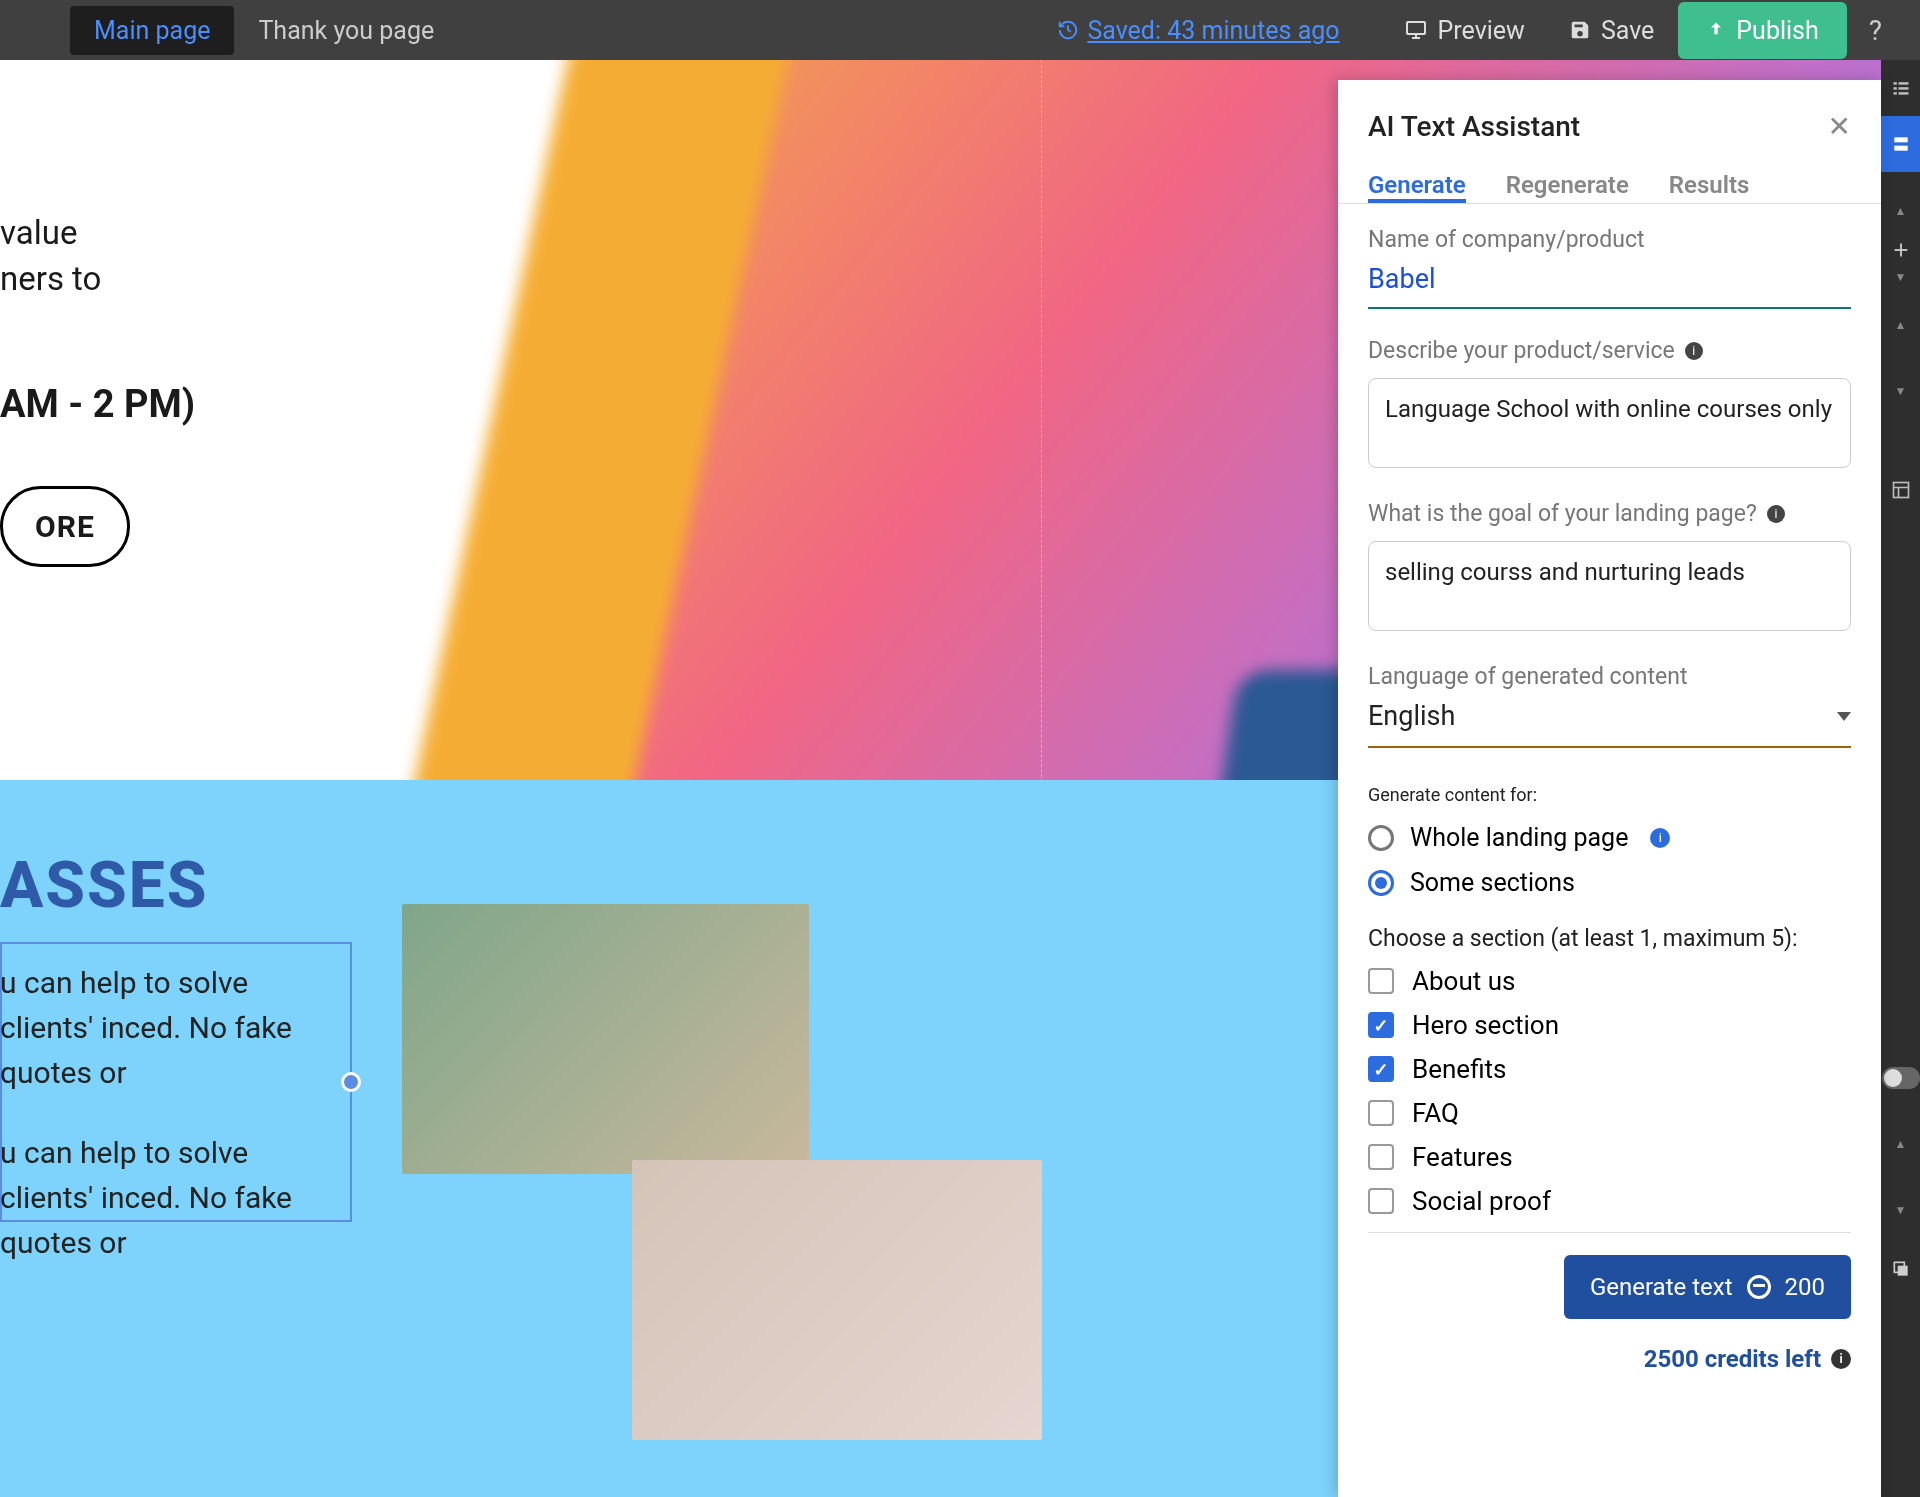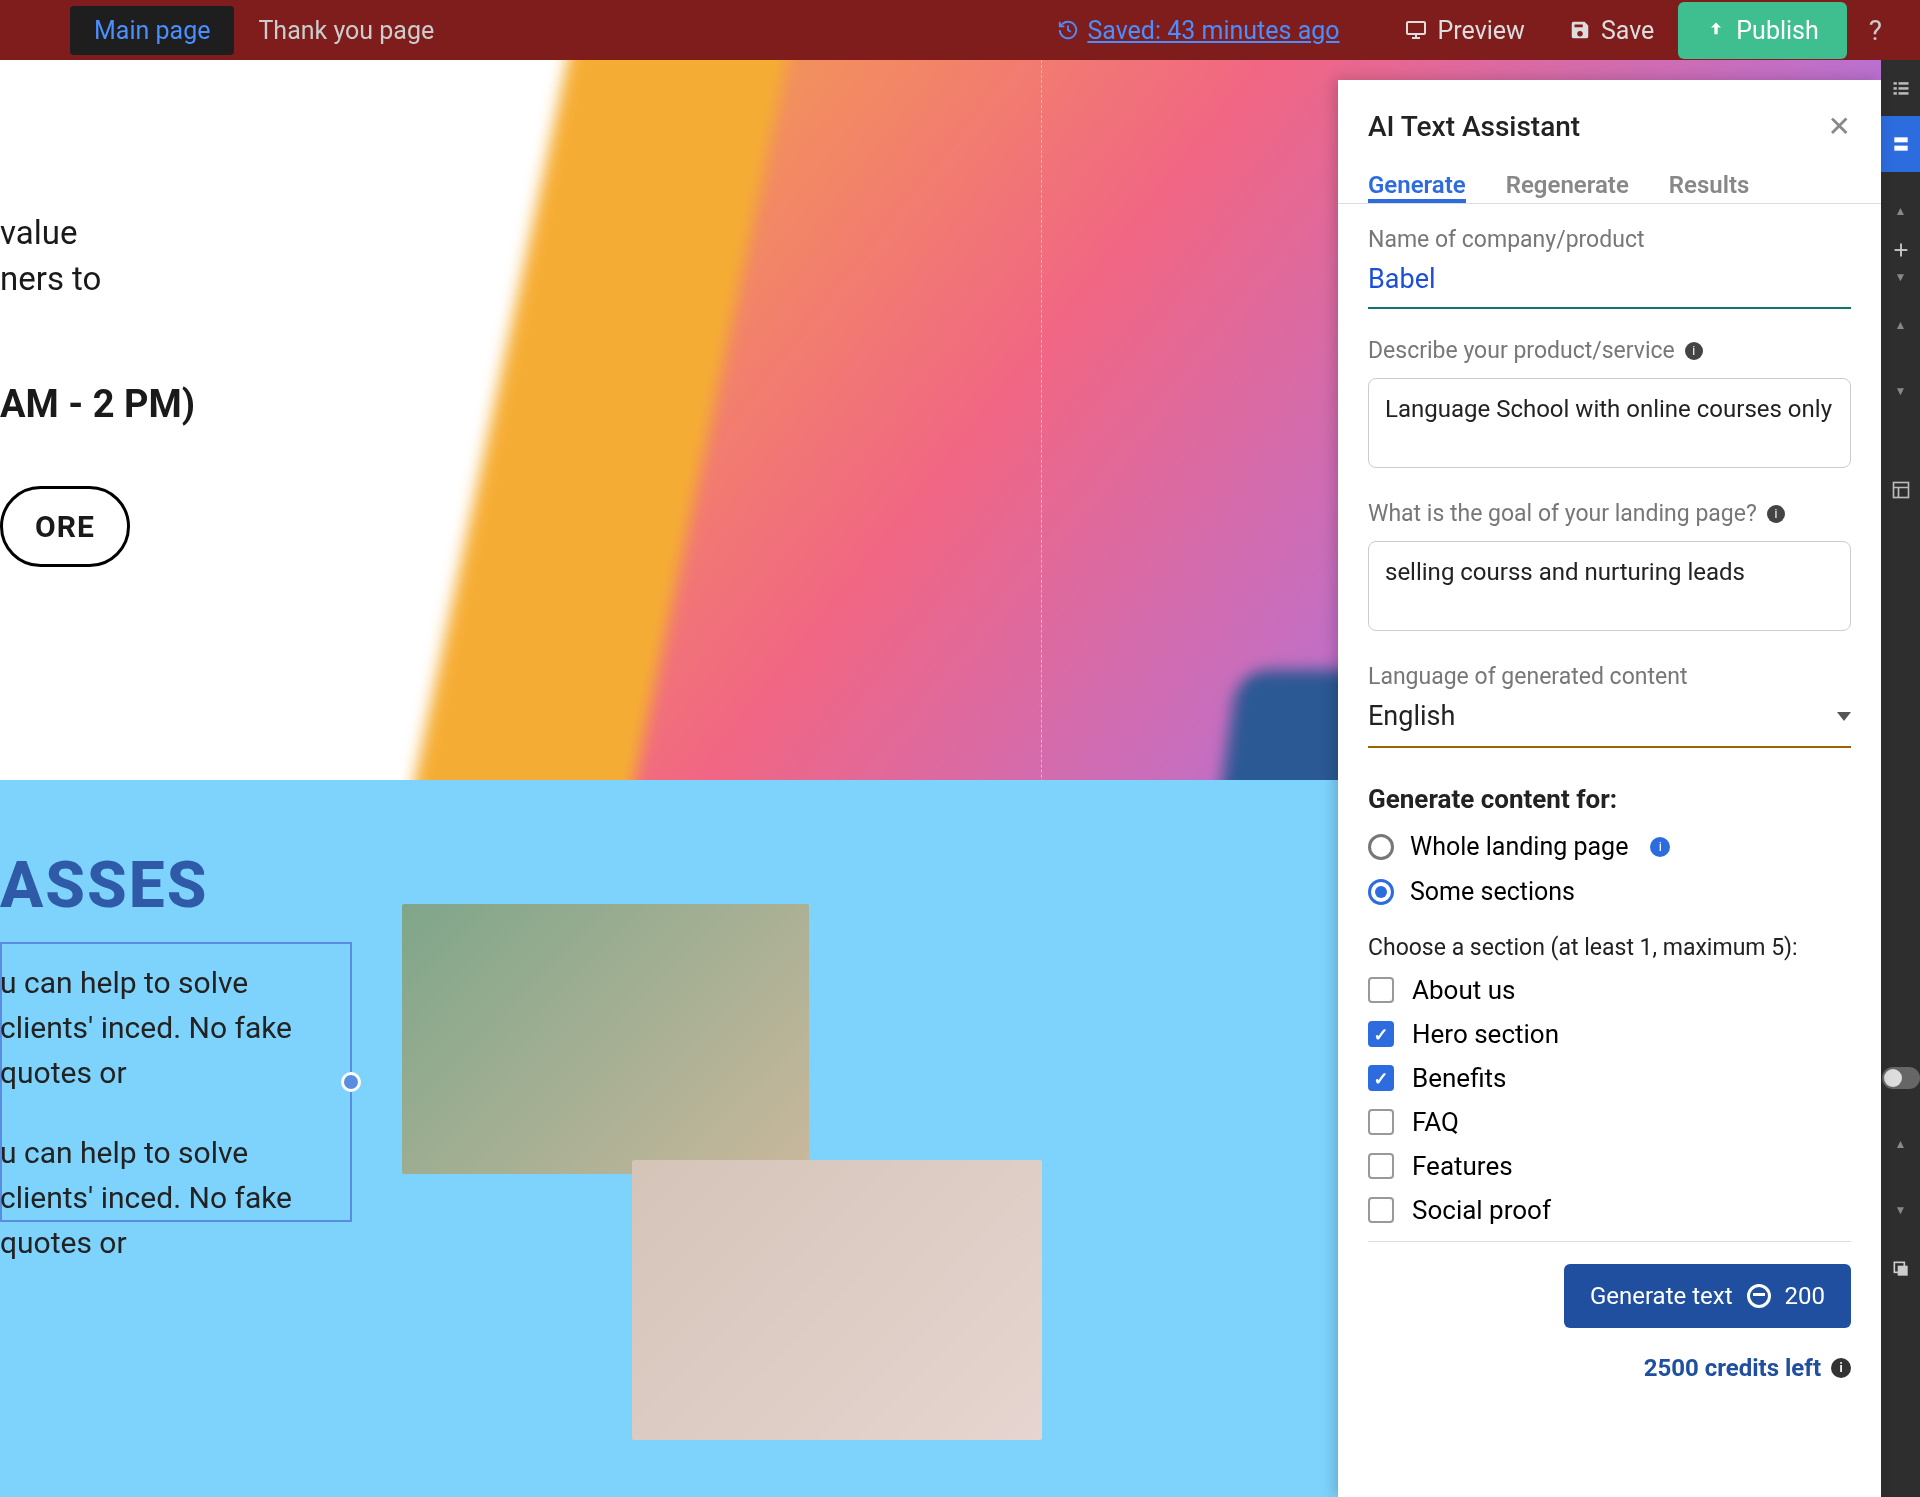--- a/index.html
+++ b/index.html
@@ -1,19 +1,19 @@
 <!DOCTYPE html>
 <html><head>
 <meta charset="utf-8">
 <style>
 * { margin:0; padding:0; box-sizing:border-box; font-family:-apple-system,BlinkMacSystemFont,"Segoe UI",Roboto,Arial,sans-serif; }
 html,body { width:1920px; height:1497px; overflow:hidden; }
 
 
-.topbar { position:absolute; top:0; left:0; right:0; height:60px; background:#7f1d1d; display:flex; align-items:center; padding:0 20px; gap:4px; }
+.topbar { position:absolute; top:0; left:0; right:0; height:60px; background:#404040; display:flex; align-items:center; padding:0 20px; gap:4px; }
 .page-tabs { display:flex; gap:0; margin-left:50px; }
 .page-tab { padding:10px 24px; color:#ccc; font-size:25px; cursor:pointer; border-radius:4px; }
 .page-tab.active { color:#4a8eff; background:#1e1e1e; }
 .topbar-spacer { flex:1; }
 .saved { color:#4a8eff; font-size:25px; text-decoration:underline; display:flex; align-items:center; gap:8px; margin-right:40px; }
 .top-btn { display:flex; align-items:center; gap:10px; color:#ddd; font-size:25px; padding:10px 20px; cursor:pointer; }
 .publish-btn { background:#3fbf8f; color:#fff; padding:14px 28px; border-radius:6px; font-size:25px; display:flex; align-items:center; gap:10px; }
 .help-btn { color:#ccc; font-size:28px; padding:0 18px; }
 
 
@@ -59,21 +59,21 @@
 
 .panel-body { padding:22px 30px 0 30px; overflow:auto; flex:1; }
 .field-label { font-size:23px; color:#777; display:flex; align-items:center; gap:10px; }
 .info-dot { width:18px; height:18px; border-radius:50%; background:#444; color:#fff; font-size:12px; display:inline-flex; align-items:center; justify-content:center; }
 .text-input { width:100%; border:none; border-bottom:2px solid #0f766e; font-size:27px; padding:10px 0 12px 0; outline:none; color:#1d4ed8; margin-bottom:28px; }
 .textarea { width:100%; border:1px solid #ccc; border-radius:8px; padding:16px; font-size:24px; color:#222; resize:none; outline:none; margin:14px 0 28px 0; font-family:inherit; }
 .select-row { display:flex; align-items:center; justify-content:space-between; border-bottom:2px solid #a16207; padding:10px 0 14px 0; margin-bottom:36px; }
 .select-val { font-size:27px; color:#222; }
 .caret { border-left:7px solid transparent; border-right:7px solid transparent; border-top:9px solid #555; }
 
-.gen-for { font-size:26px; font-weight:700; margin:8px 0 18px 0; color:#222; }
+.gen-for { font-size:18px; font-weight:400; margin:8px 0 18px 0; color:#222; }
 .radio-row { display:flex; align-items:center; gap:16px; margin-bottom:16px; font-size:25px; }
 .radio { width:26px; height:26px; border:3px solid #777; border-radius:50%; display:flex; align-items:center; justify-content:center; }
 .radio.checked { border-color:#2d6cdf; }
 .radio.checked .dot { width:12px; height:12px; background:#2d6cdf; border-radius:50%; }
 .info-blue { width:20px; height:20px; border-radius:50%; background:#2d6cdf; color:#fff; font-size:13px; display:inline-flex; align-items:center; justify-content:center; margin-left:6px; }
 
 .choose-lbl { font-size:23px; color:#222; margin:28px 0 14px 0; }
 .chk-row { display:flex; align-items:center; gap:18px; margin-bottom:14px; font-size:26px; }
 .chk { width:26px; height:26px; border:2px solid #999; border-radius:4px; display:flex; align-items:center; justify-content:center; color:#fff; font-size:18px; font-weight:700; }
 .chk.checked { background:#2d6cdf; border-color:#2d6cdf; }

